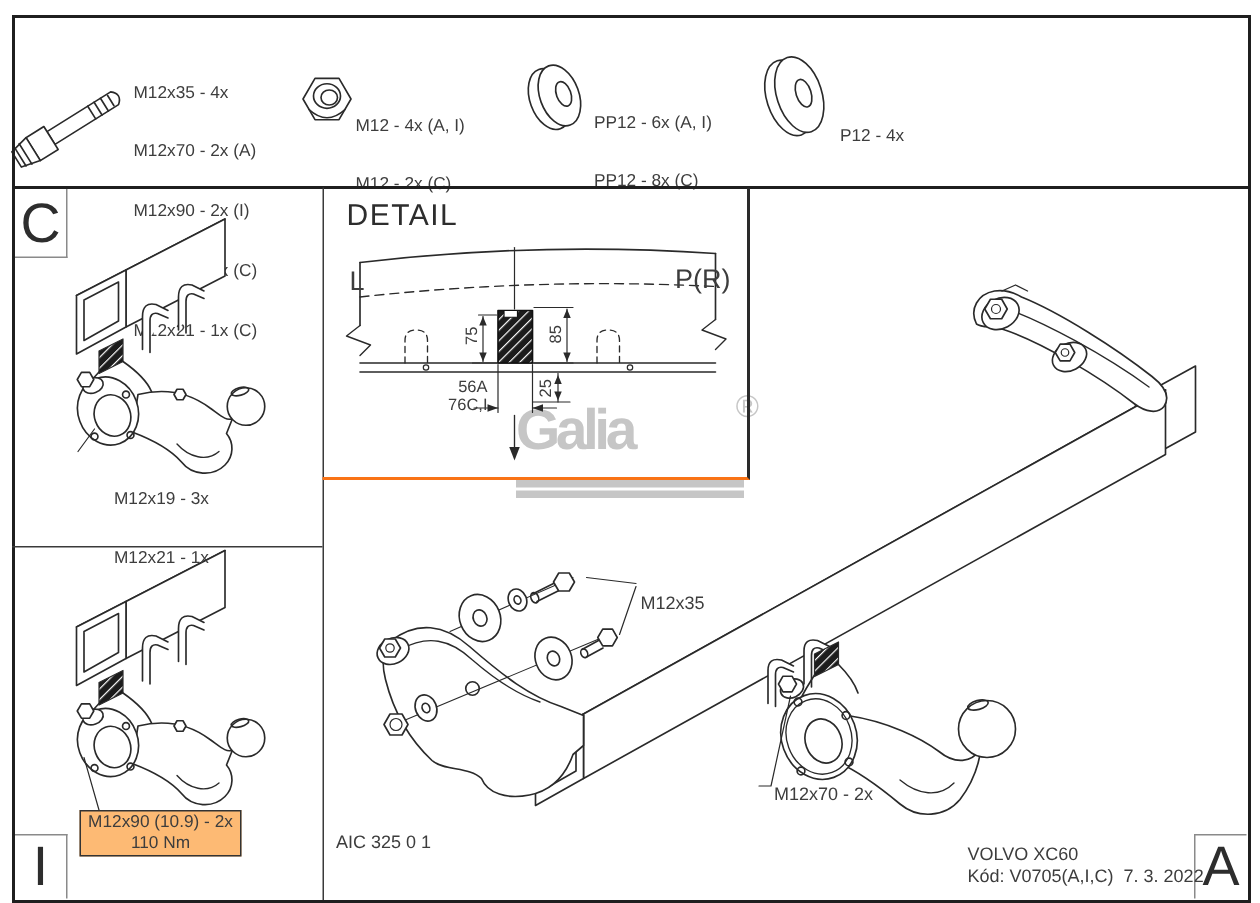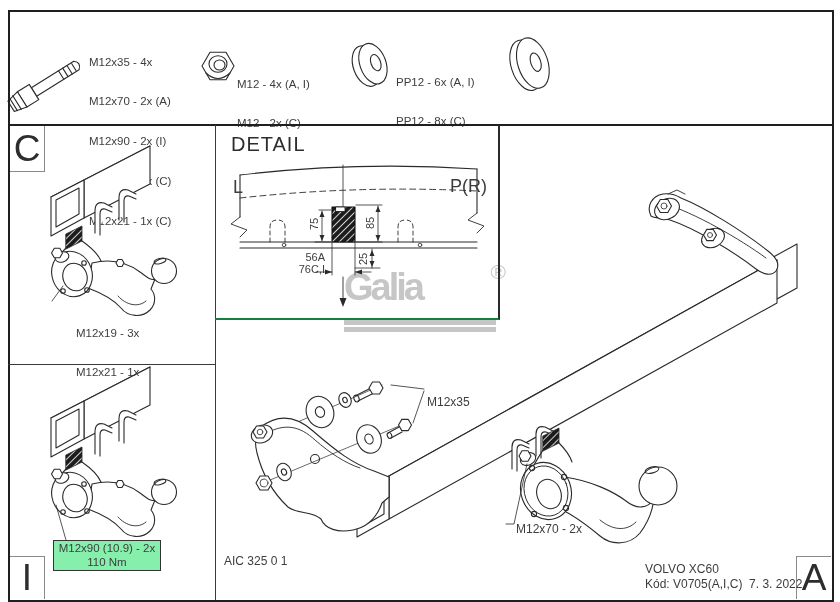--- a/index.html
+++ b/index.html
@@ -5,40 +5,40 @@
   html,body{margin:0;padding:0;background:#ffffff;}
   #page{position:relative;width:840px;height:602px;background:#ffffff;overflow:hidden;
         font-family:"Liberation Sans",sans-serif;color:#3d3d3d;}
   .abs{position:absolute;}
   
   #outer-border{left:8px;top:10px;width:822px;height:588px;border:2px solid #1f1f1f;z-index:2;pointer-events:none;}
   #div-top{left:8px;top:124px;width:824px;height:2px;background:#1f1f1f;z-index:2;}
   #div-col{left:215px;top:125px;width:1px;height:475px;background:#3a3a3a;z-index:2;}
   #div-ci{left:8px;top:364px;width:207px;height:1px;background:#3a3a3a;z-index:2;}
   
-  #detail-box{left:215px;top:125px;width:283px;height:193px;border-right:2px solid #2a2a2a;border-bottom:2px solid #15803d;z-index:2;background:transparent;}
+  #detail-box{left:215px;top:125px;width:283px;height:193px;border-right:2px solid #2a2a2a;border-bottom:2px solid #f97316;z-index:2;background:transparent;}
   #detail-title{left:16px;top:8px;font-size:20px;letter-spacing:1px;color:#2d2d2d;}
   
   .letterbox{z-index:3;display:flex;align-items:center;justify-content:center;
              font-size:37px;font-weight:400;color:#2d2d2d;background:#fff;}
   #box-c{left:10px;top:126px;width:34px;height:45px;border-right:1px solid #8a8a8a;border-bottom:1px solid #8a8a8a;}
   #box-i{left:10px;top:556px;width:34px;height:42px;border-right:1px solid #8a8a8a;border-top:1px solid #8a8a8a;}
   #box-a{left:796px;top:556px;width:34px;height:42px;border-left:1px solid #8a8a8a;border-top:1px solid #8a8a8a;}
   
   .t{white-space:pre;color:#3d3d3d;}
   .s11{font-size:11.5px;line-height:13.3px;}
   .s12{font-size:12px;line-height:14px;}
   #watermark{left:344px;top:258px;width:160px;z-index:1;color:#c6c6c6;}
   #wm-word{font-size:38px;font-weight:700;letter-spacing:-3px;line-height:58px;font-family:Liberation Sans, sans-serif;}
   #wm-reg{position:absolute;right:-2px;top:2px;font-size:21px;font-weight:400;}
   .wm-bar{height:4.5px;background:#c6c6c6;width:152px;margin-top:2.5px;}
   #wm-bars{margin-top:4px;}
   svg{position:absolute;left:0;top:0;z-index:2;}
   .lbl{z-index:3;}
-  #ibox-label{left:53px;top:540px;width:106px;border:1.2px solid #333;background:#86efac;
+  #ibox-label{left:53px;top:540px;width:106px;border:1.2px solid #333;background:#fdba74;
               text-align:center;font-size:11.5px;line-height:13.5px;padding:1px 0;z-index:3;}
   #footer-aic{left:224px;top:554px;}
   #footer-vehicle{left:645px;top:562px;text-align:right;}
   #footer-code{left:645px;top:577px;}
 </style>
 </head>
 <body>
 
 <div id="page">
 
@@ -267,20 +267,23 @@
     <div>M12x21 - 1x (C)</div>
   </div>
   <div class="abs t s11" style="left:237px;top:51px;">
     <div>M12 - 4x (A, I)</div>
     <div>M12 - 2x (C)</div>
   </div>
   <div class="abs t s11" style="left:396px;top:49px;">
     <div>PP12 - 6x (A, I)</div>
     <div>PP12 - 8x (C)</div>
   </div>
+  <div class="abs t s11" style="left:560px;top:58px;">
+    <div>P12 - 4x</div>
+  </div>
 
   <div class="abs" id="detail-box">
     <div class="abs" id="detail-title">DETAIL</div>
   </div>
 
   <div class="abs letterbox" id="box-c">C</div>
   <div class="abs letterbox" id="box-i">I</div>
   <div class="abs letterbox" id="box-a">A</div>
 
   <div class="abs t s11 lbl" style="left:48px;top:300px;margin-left:28px;">

